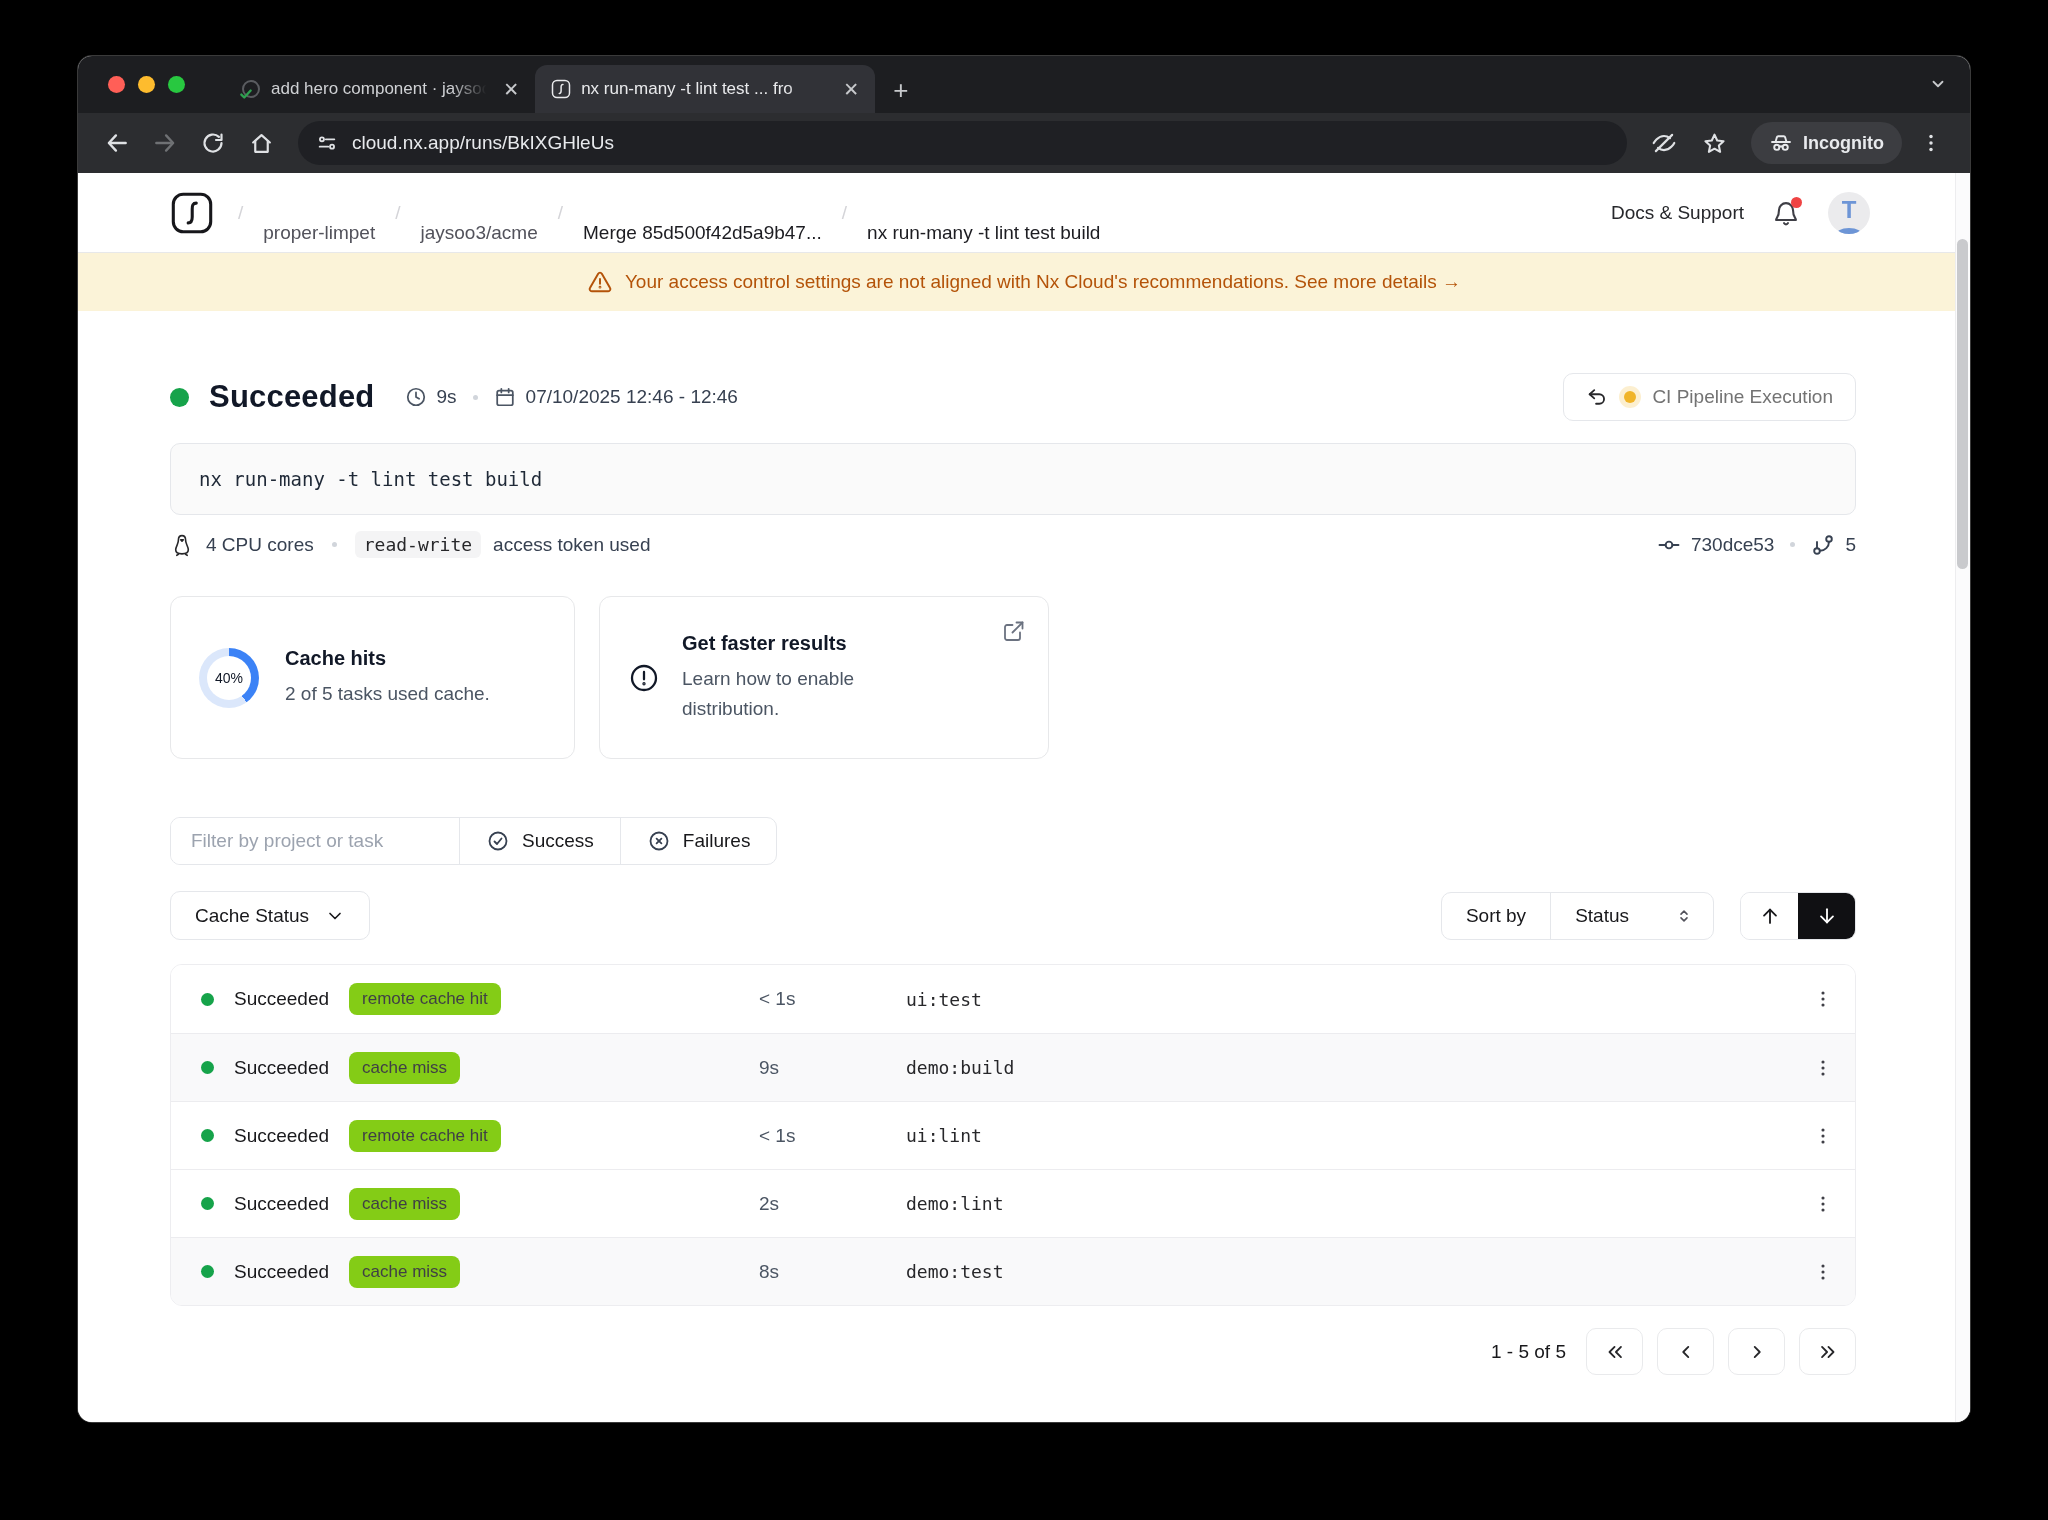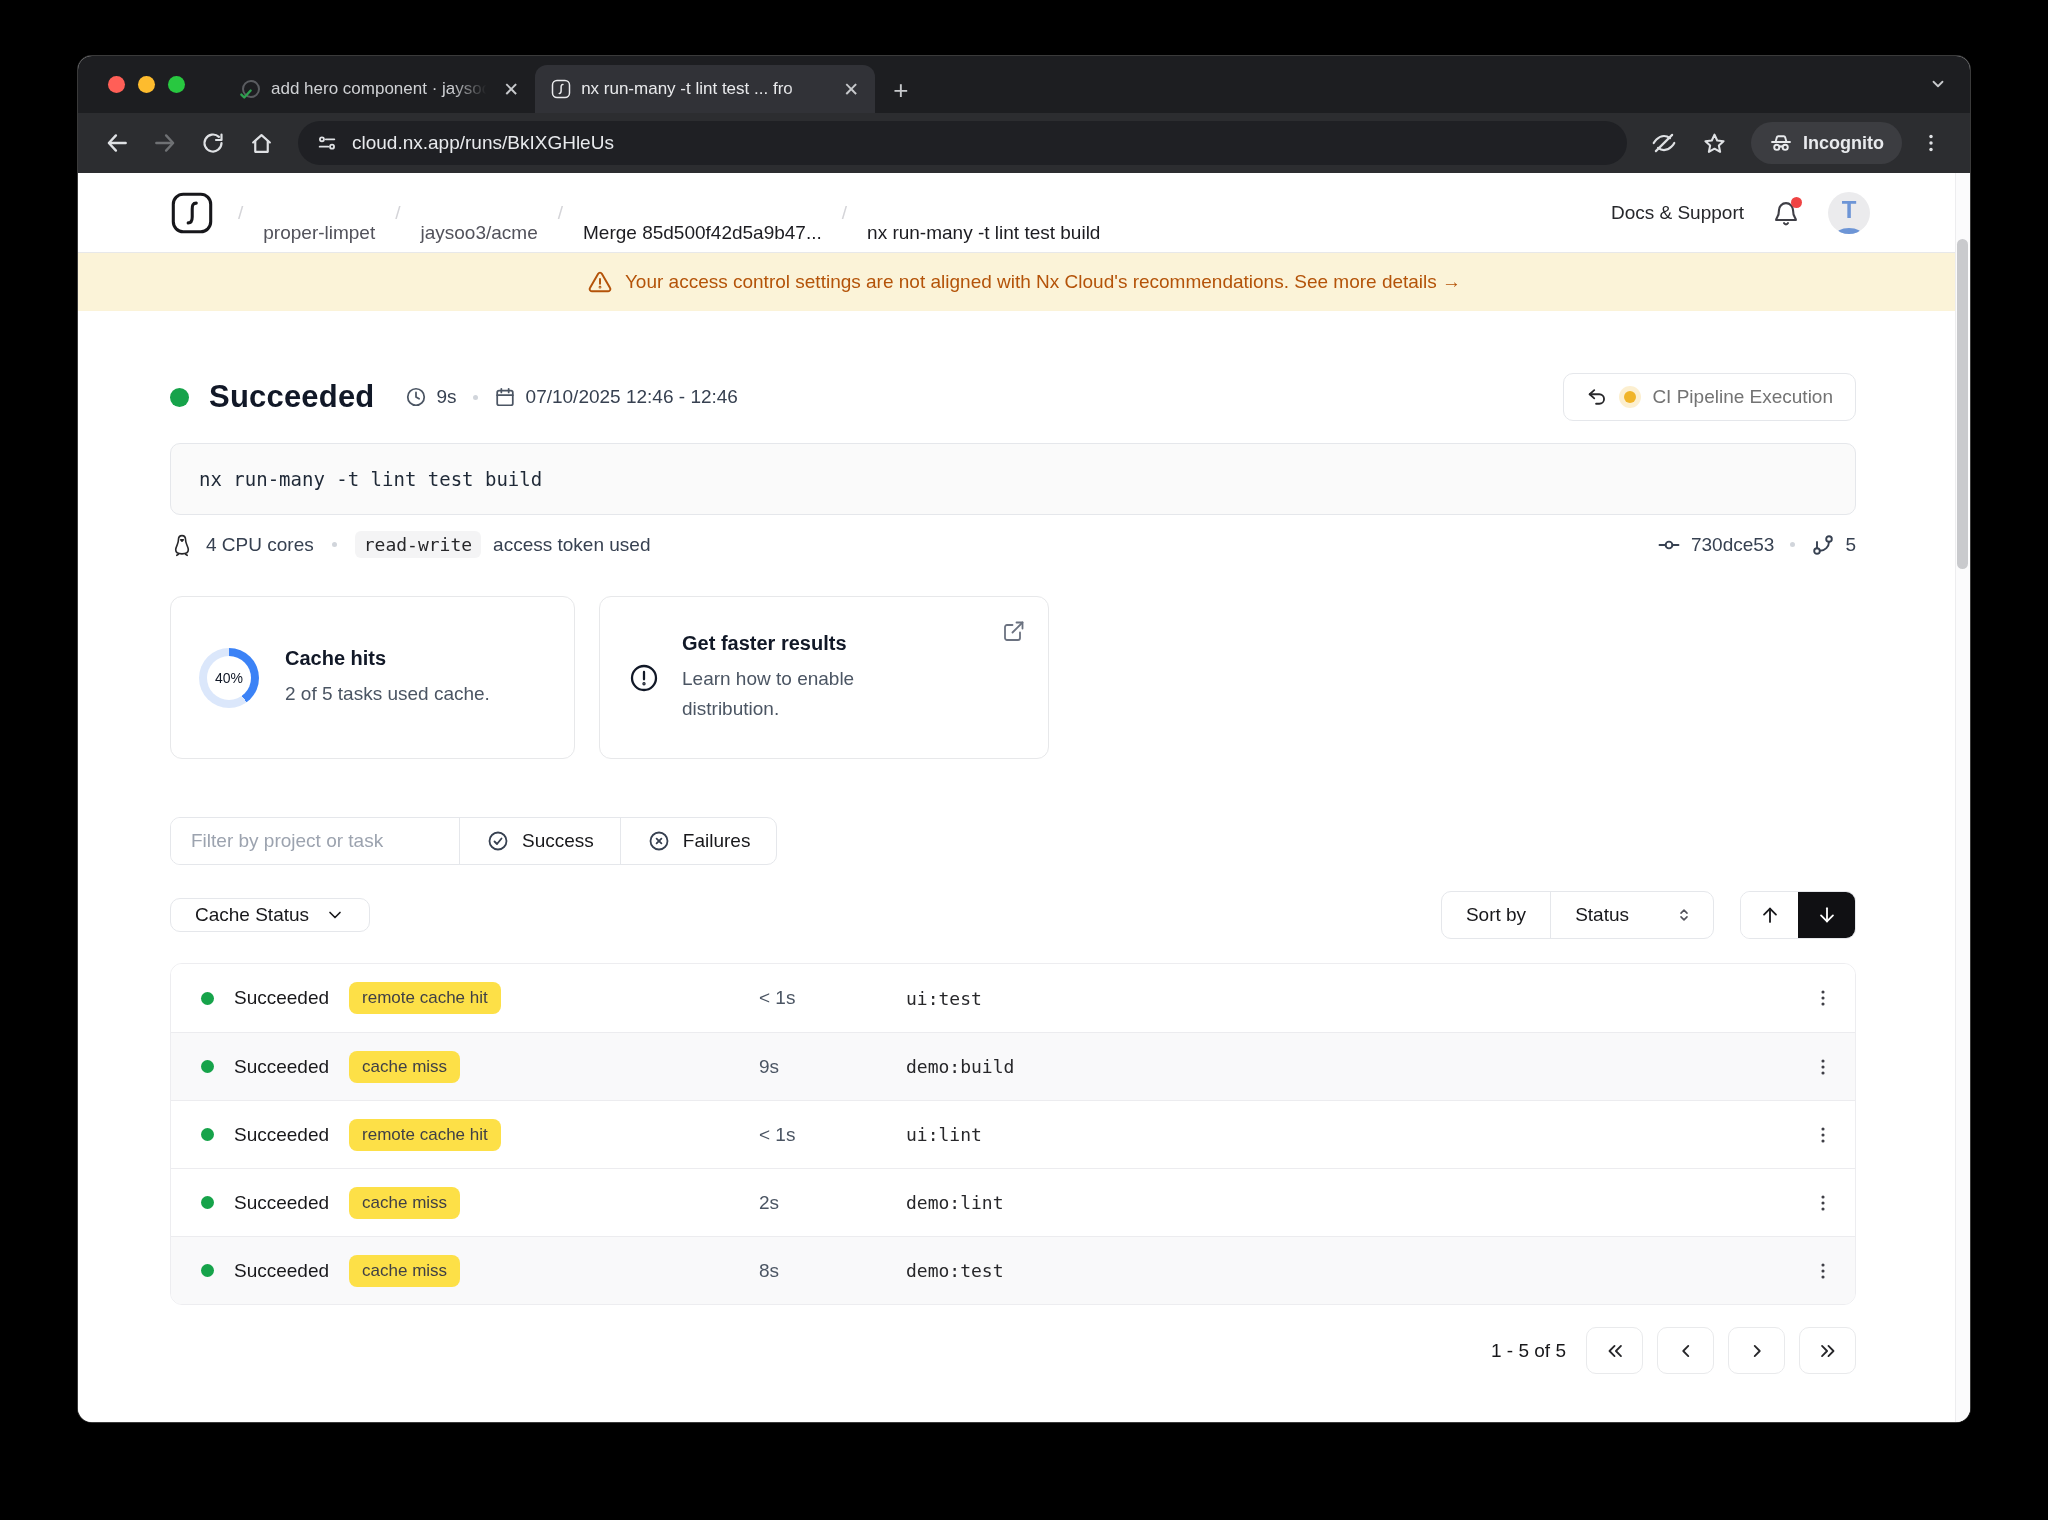--- a/index.html
+++ b/index.html
@@ -93,39 +93,39 @@
   .ext-icon { position:absolute; top:22px; right:22px; color:#6b7280; }
 
   .filter-row { margin-top:58px; display:flex; }
   .filter-group { display:flex; height:48px; border:1px solid #e5e7eb; border-radius:10px; overflow:hidden; background:#fff; }
   .filter-input { width:288px; border:none; outline:none; padding:0 20px; font-size:19px; color:#111827; font-family:"Liberation Sans", sans-serif; }
   .filter-input::placeholder { color:#9ca3af; }
   .seg { display:flex; align-items:center; gap:12px; padding:0 26px; border-left:1px solid #e5e7eb; font-size:19px; color:#18181b; }
   .seg svg { color:#374151; }
 
   .sort-row { margin-top:26px; display:flex; align-items:center; }
-  .cache-status-btn { height:34px; border:1px solid #e5e7eb; border-radius:10px; background:#fff;
+  .cache-status-btn { height:49px; border:1px solid #e5e7eb; border-radius:10px; background:#fff;
     display:flex; align-items:center; gap:16px; padding:0 24px; font-size:19px; color:#18181b; }
   .sort-right { margin-left:auto; display:flex; align-items:center; gap:26px; }
   .sort-group { display:flex; height:48px; border:1px solid #e5e7eb; border-radius:10px; overflow:hidden; background:#fff; }
   .sort-label { display:flex; align-items:center; padding:0 24px; font-size:19px; color:#18181b; }
   .sort-select { display:flex; align-items:center; gap:46px; padding:0 20px 0 24px; border-left:1px solid #e5e7eb; font-size:19px; color:#18181b; }
   .sort-select svg { color:#52525b; }
   .dir-group { display:flex; height:48px; border-radius:10px; overflow:hidden; border:1px solid #e5e7eb; }
   .dir-btn { width:57px; display:flex; align-items:center; justify-content:center; background:#fff; color:#18181b; }
   .dir-btn.active { background:#101013; color:#fff; }
 
   .task-table { margin-top:24px; border:1px solid #ededf0; border-radius:12px; overflow:hidden; background:#fff; }
   .task-row { display:grid; grid-template-columns:588px 147px 1fr 64px; align-items:center; height:68px; border-top:1px solid #ececef; background:#fff; }
   .task-row:first-of-type { border-top:none; }
   .task-row.shaded { background:#f9f9fa; }
   .cell-status { display:flex; align-items:center; padding-left:30px; }
   .dot-sm { width:13px; height:13px; border-radius:50%; background:#16a34a; margin-right:20px; flex:0 0 auto; }
   .row-status { font-size:19px; color:#18181b; font-weight:500; }
-  .row-badge { margin-left:20px; background:#fde047; border-radius:8px; padding:6px 13px; font-size:17px; color:#3f3f46; }
+  .row-badge { margin-left:20px; background:#84cc16; border-radius:8px; padding:6px 13px; font-size:17px; color:#3f3f46; }
   .cell-duration { font-size:19px; color:#4b5563; }
   .cell-task { font-family:"DejaVu Sans Mono", monospace; font-size:18px; color:#27272a; }
   .cell-menu { display:flex; justify-content:center; color:#3f3f46; }
 
   .pager { margin-top:22px; display:flex; align-items:center; justify-content:flex-end; gap:14px; }
   .pager-label { font-size:19px; color:#18181b; margin-right:6px; }
   .pg-btn { width:57px; height:47px; border:1px solid #e9eaec; border-radius:10px; background:#fff;
     display:flex; align-items:center; justify-content:center; color:#27272a; }
 
   svg { display:block; }

